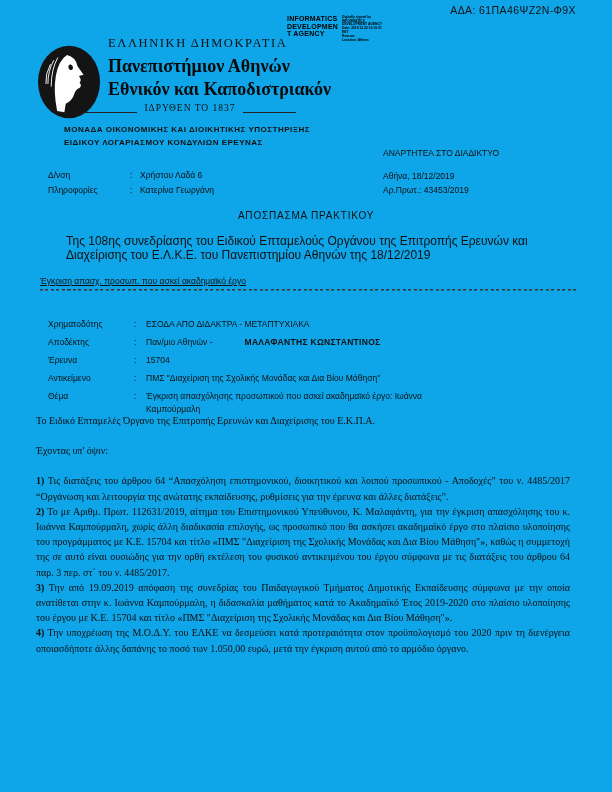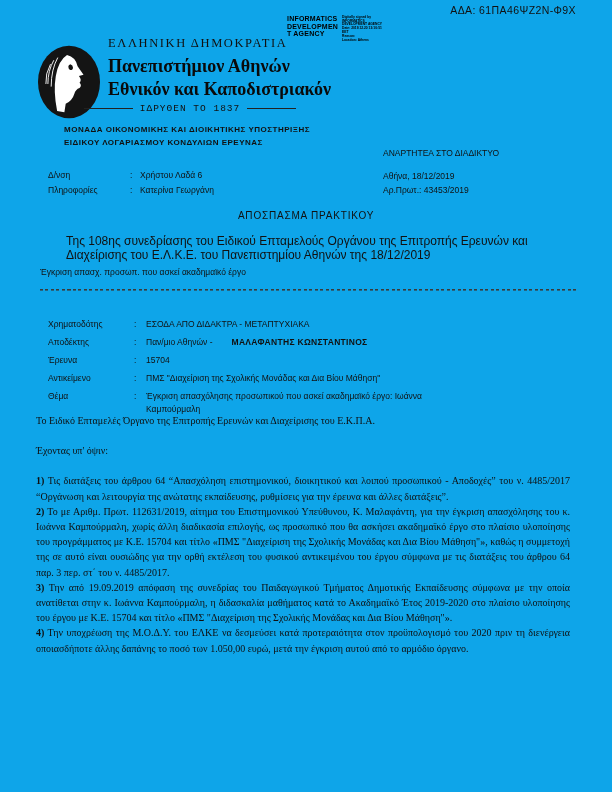--- a/index.html
+++ b/index.html
@@ -14,45 +14,45 @@
   .stamp{position:absolute;left:287px;top:15px;display:flex;align-items:flex-start;}
   .stamp-agency{font-size:7px;font-weight:bold;line-height:7.5px;letter-spacing:.2px;color:#000;white-space:nowrap;}
   .stamp-sig{font-size:6px;font-weight:bold;line-height:7px;color:#000;width:170px;
     transform:scale(.55);transform-origin:0 0;margin-left:4px;white-space:nowrap;}
   
   .logo{position:absolute;left:36px;top:44px;width:66px;height:76px;}
   
   .masthead{position:absolute;left:108px;top:36px;font-family:"Liberation Serif","DejaVu Serif",serif;}
   .republic{font-size:12.5px;letter-spacing:1.6px;margin-bottom:4px;color:#111;}
   .uni{font-size:18px;font-weight:bold;line-height:23px;color:#0a0a0a;}
-  .founded{position:absolute;left:84px;top:103px;width:212px;display:flex;align-items:center;
-    font-family:Liberation Mono, monospace;font-size:9.5px;letter-spacing:1px;color:#111;}
+  .founded{position:absolute;left:84px;top:103px;width:212px;display:flex;align-items:flex-end;
+    font-family:Liberation Serif, serif;font-size:9.5px;letter-spacing:1px;color:#111;}
   .founded .rule{flex:1;border-top:1.6px solid #222;}
   .founded .ftext{padding:0 7px;white-space:nowrap;}
   
   .unit{position:absolute;left:64px;top:124px;font-size:8px;font-weight:bold;letter-spacing:.5px;line-height:12.5px;color:#111;}
   
   .contact{position:absolute;left:48px;top:152px;font-size:8.5px;line-height:15px;color:#111;margin-top:16px;}
   .crow{display:grid;grid-template-columns:82px 10px auto;}
   
   .meta{position:absolute;left:383px;top:148px;font-size:8.5px;color:#111;}
   .meta .m1{margin-bottom:13px;}
   .meta .m2{margin-bottom:4px;}
   
   .doc-title{position:absolute;top:210px;left:0;width:100%;text-align:center;font-size:10px;letter-spacing:.8px;color:#111;}
   .session{position:absolute;top:235px;left:66px;right:66px;text-align:left;font-size:12px;line-height:13.5px;color:#111;}
-  .subject-short{position:absolute;top:267px;left:40px;font-size:8.5px;color:#111;}
+  .subject-short{position:absolute;top:276px;left:40px;font-size:8.5px;color:#111;text-decoration:underline;}
   .dotted{position:absolute;top:289px;left:40px;right:36px;height:2px;
     background:repeating-linear-gradient(90deg,#3a3a3a 0 3px,transparent 3px 5.5px);background-size:auto 1.6px;background-repeat:repeat-x;}
   
   .fields{position:absolute;top:318px;left:48px;font-size:8.5px;line-height:13px;color:#111;}
   .frow{display:grid;grid-template-columns:86px 12px auto;margin-bottom:5px;}
   .frow .fval{max-width:440px;}
   .frow .theme-val{max-width:300px;}
-  .bold-name{font-weight:bold;margin-left:19px;letter-spacing:.3px;}
+  .bold-name{font-weight:bold;margin-left:32px;letter-spacing:.3px;}
   
   .bodytext{position:absolute;top:413px;left:36px;width:534px;
     font-family:"Liberation Serif","DejaVu Serif",serif;font-size:10px;line-height:15.2px;color:#0f0f0f;}
   .intro{margin:0 0 15px 0;}
   .having{margin:0 0 15px 0;}
   .para{margin:0;text-align:justify;}
   .para .num{font-weight:bold;}
 </style>
 </head>
 <body>

